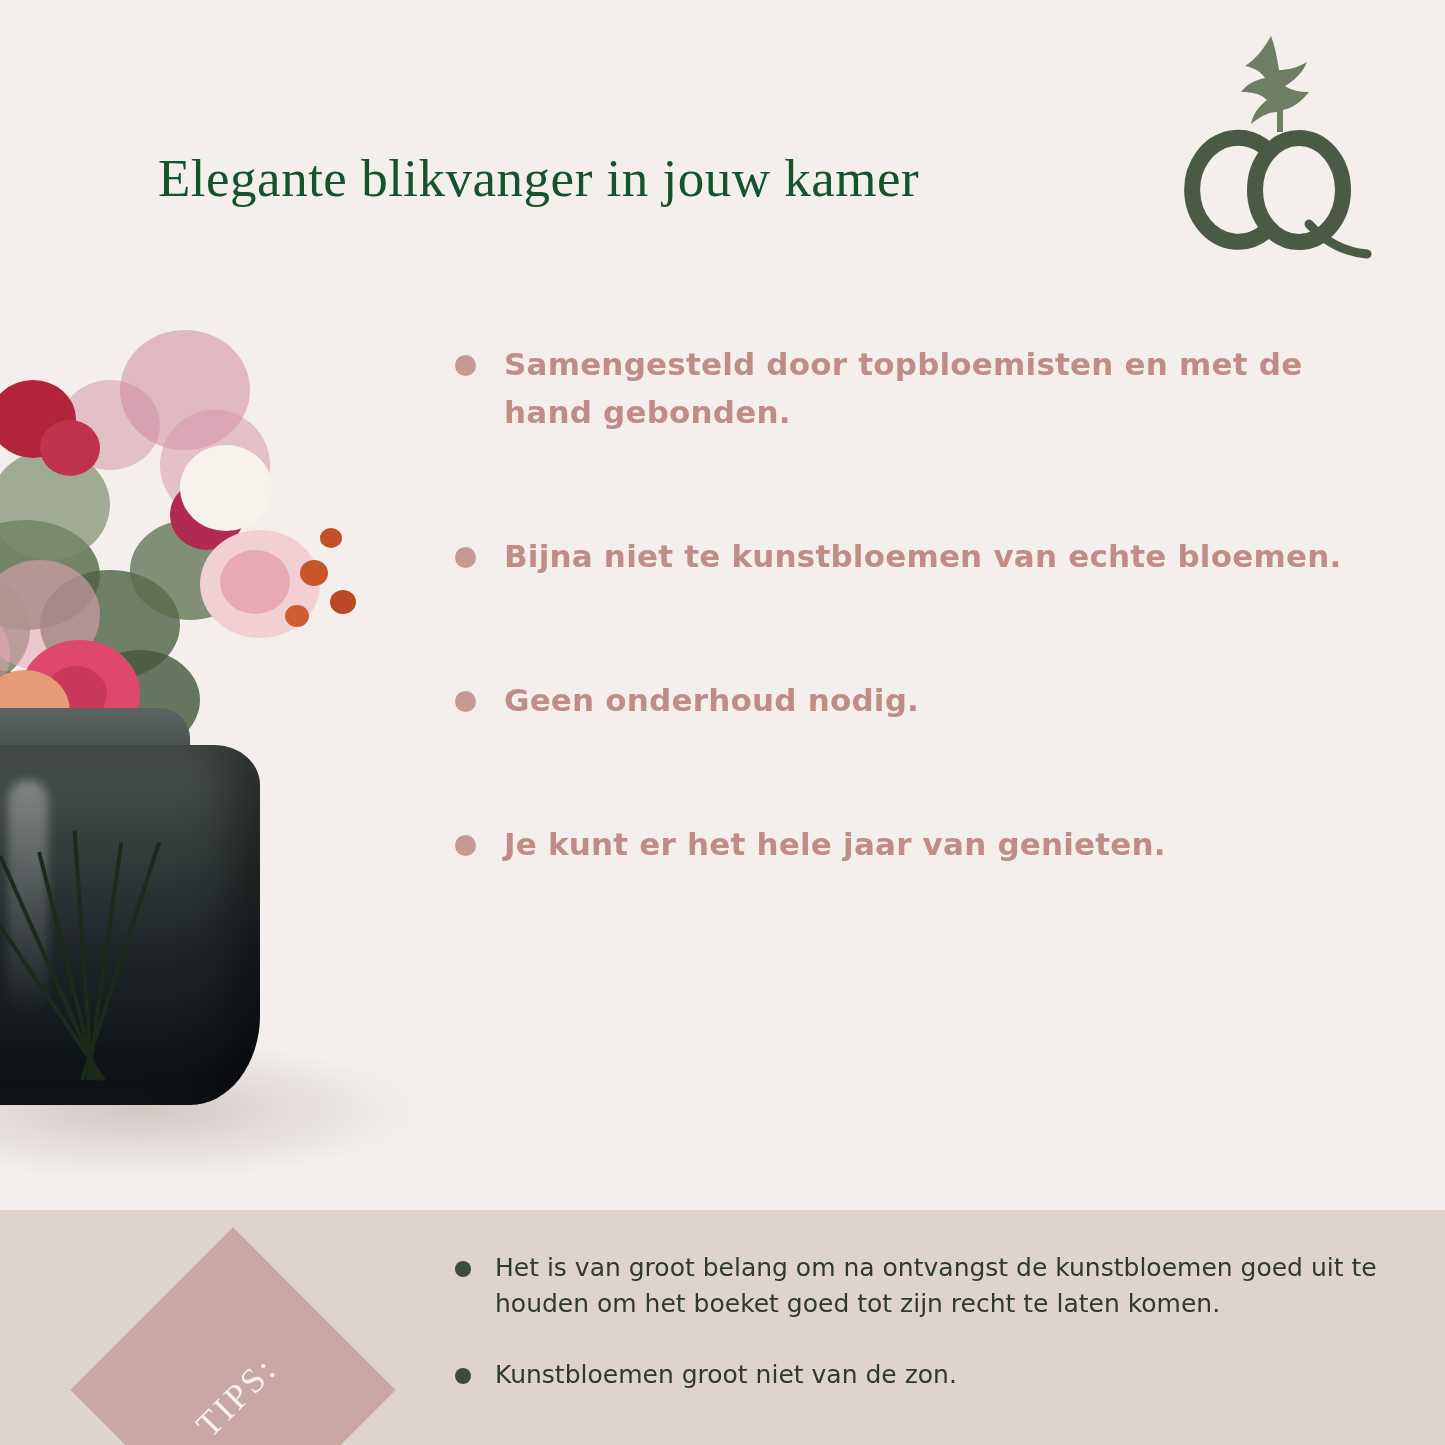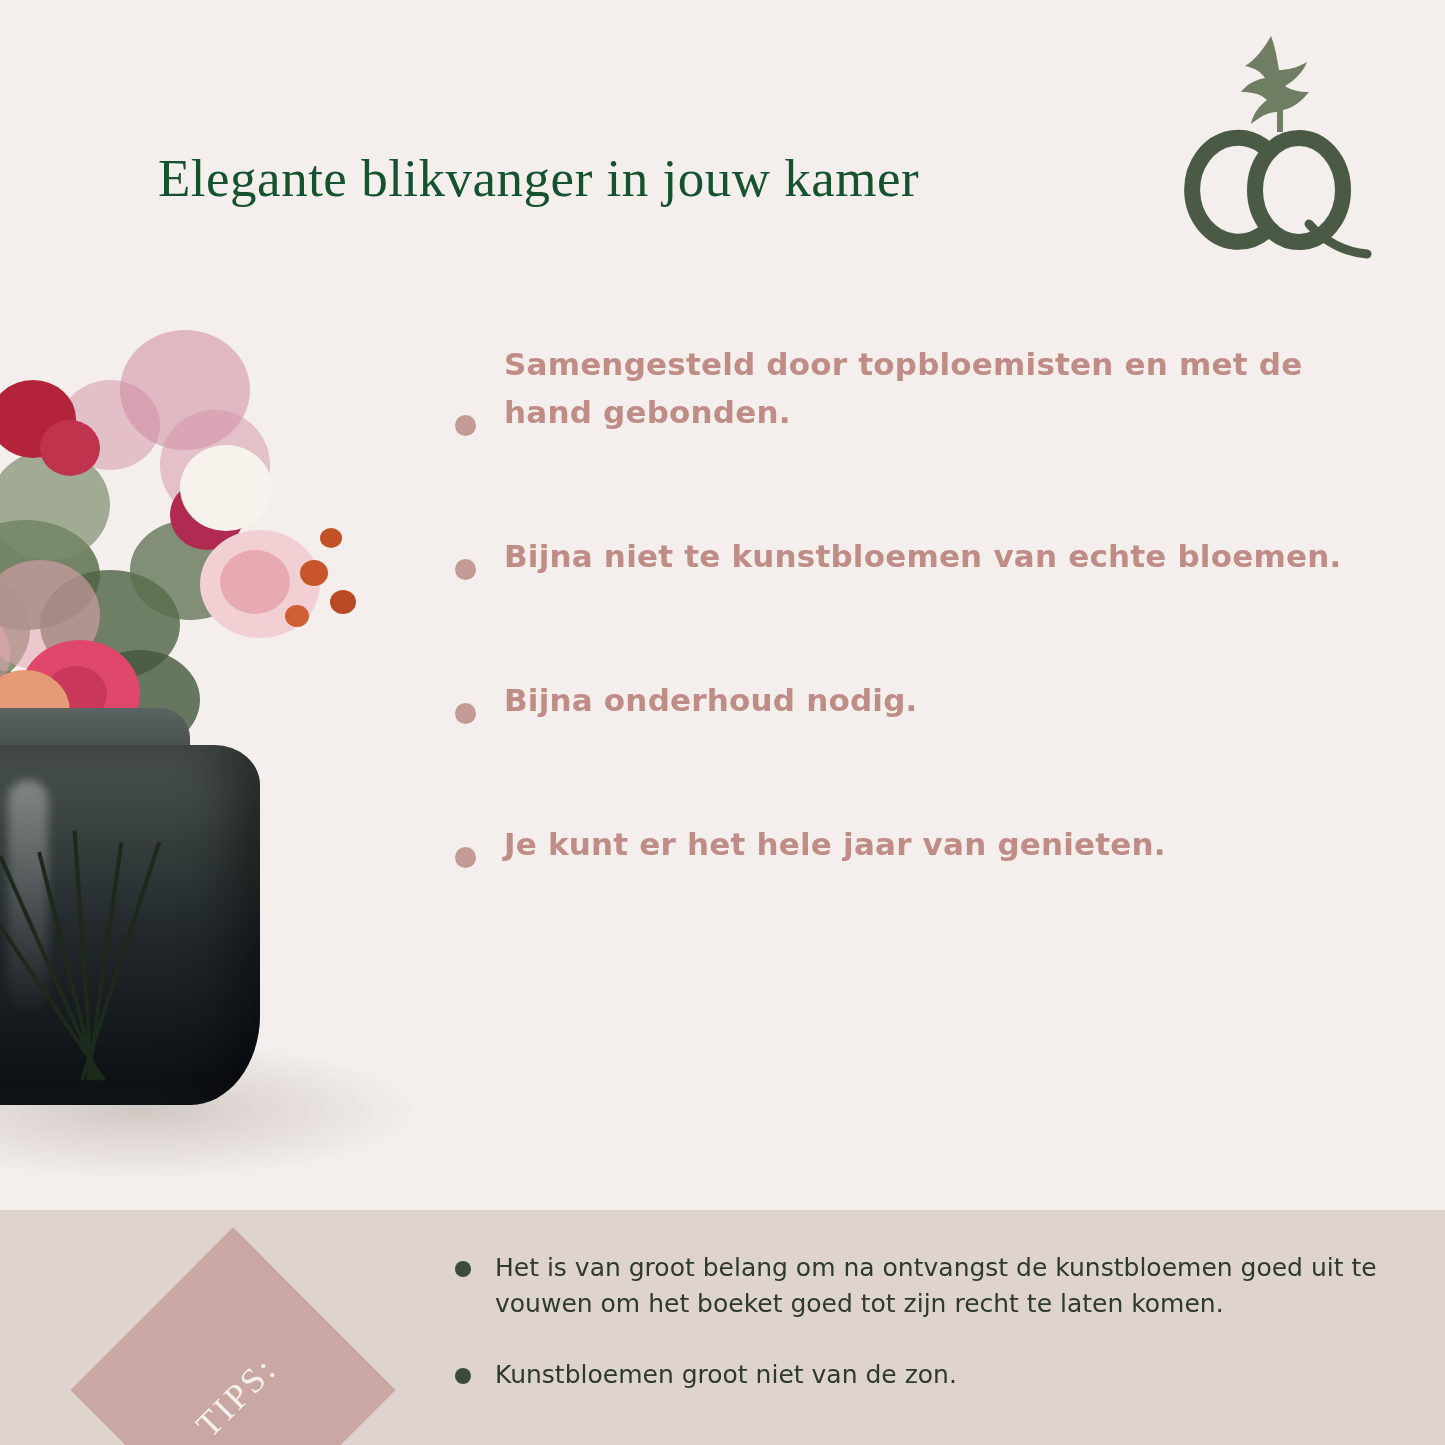--- a/index.html
+++ b/index.html
@@ -45,21 +45,21 @@
 
   
   .main-list {
     position: absolute;
     left: 455px;
     top: 340px;
     width: 930px;
   }
   .main-item {
     display: flex;
-    align-items: flex-end;
+    align-items: flex-start;
     margin-bottom: 96px;
   }
   .main-item:last-child { margin-bottom: 0; }
   .main-dot {
     flex: 0 0 auto;
     width: 21px;
     height: 21px;
     border-radius: 50%;
     background: #c49a93;
     margin-top: 15px;
@@ -275,36 +275,36 @@
     <div class="main-item">
       <span class="main-dot"></span>
       <span class="main-text">Samengesteld door topbloemisten en met de hand gebonden.</span>
     </div>
     <div class="main-item">
       <span class="main-dot"></span>
       <span class="main-text">Bijna niet te kunstbloemen van echte bloemen.</span>
     </div>
     <div class="main-item">
       <span class="main-dot"></span>
-      <span class="main-text">Bijna onderhoud nodig.</span>
+      <span class="main-text">Geen onderhoud nodig.</span>
     </div>
     <div class="main-item">
       <span class="main-dot"></span>
       <span class="main-text">Je kunt er het hele jaar van genieten.</span>
     </div>
   </div>
 
   <div class="tips-band">
     <div class="tips-diamond"></div>
     <div class="tips-label">TIPS:</div>
 
     <div class="tips-list">
       <div class="tips-item">
         <span class="tips-dot"></span>
-        <span class="tips-text">Het is van groot belang om na ontvangst de kunstbloemen goed uit te vouwen om het boeket goed tot zijn recht te laten komen.</span>
+        <span class="tips-text">Het is van groot belang om na ontvangst de kunstbloemen goed uit te houden om het boeket goed tot zijn recht te laten komen.</span>
       </div>
       <div class="tips-item">
         <span class="tips-dot"></span>
         <span class="tips-text">Kunstbloemen groot niet van de zon.</span>
       </div>
     </div>
   </div>
 
 </div>
 

